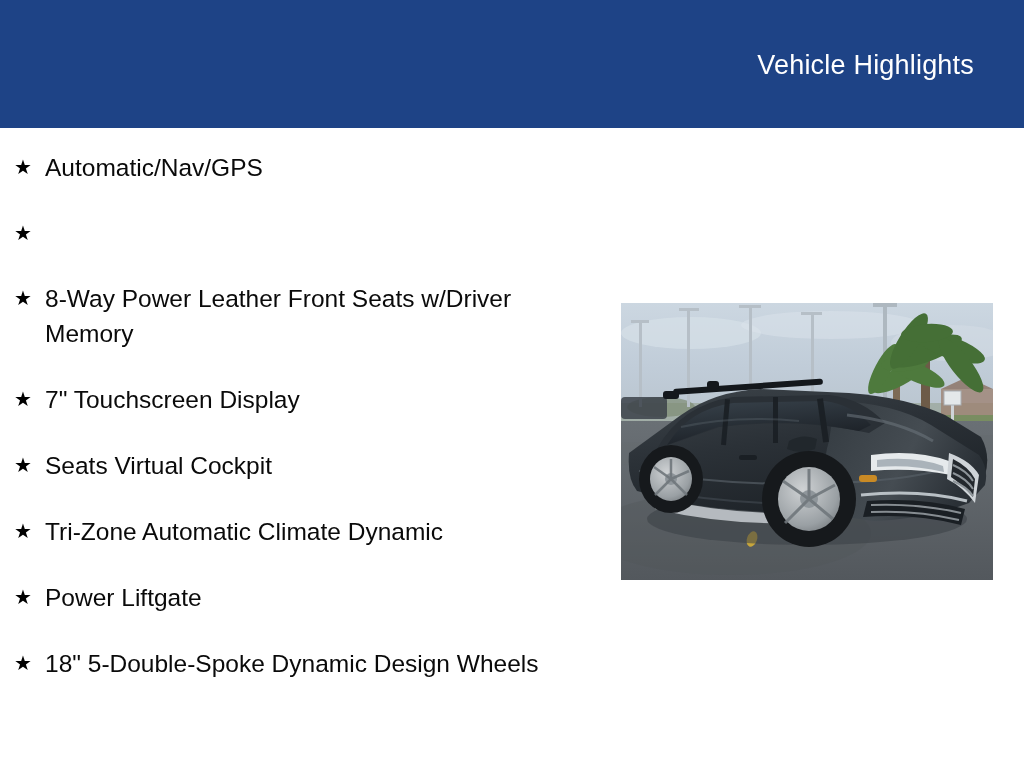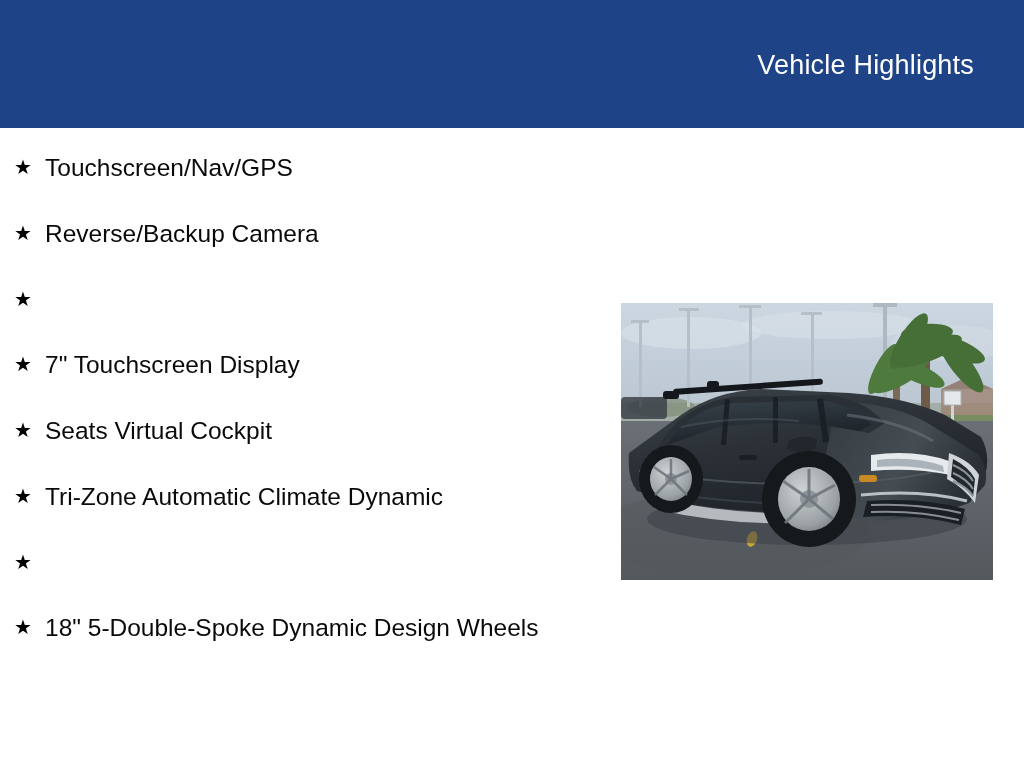--- a/index.html
+++ b/index.html
@@ -88,49 +88,50 @@
 <body>
 
 <div class="header-band">
   <div class="header-title">Vehicle Highlights</div>
 </div>
 
 <div class="highlights-list">
 
   <div class="highlight-item">
     <span class="bullet-star">★</span>
-    <span class="highlight-text">Touchscreen/Nav/GPS</span>
-  </div>
-
-  <div class="highlight-item">
-    <span class="bullet-star">★</span>
-    <span class="highlight-text">Reverse/Backup Camera</span>
-  </div>
-
-  <div class="highlight-item">
-    <span class="bullet-star">★</span>
+    <span class="highlight-text">Automatic/Nav/GPS</span>
+  </div>
+
+  <div class="highlight-item">
+    <span class="bullet-star">★</span>
+  </div>
+
+  <div class="highlight-item">
+    <span class="bullet-star">★</span>
+    <span class="highlight-text">8-Way Power Leather Front Seats w/Driver Memory</span>
   </div>
 
   <div class="highlight-item">
     <span class="bullet-star">★</span>
     <span class="highlight-text">7" Touchscreen Display</span>
   </div>
 
   <div class="highlight-item">
     <span class="bullet-star">★</span>
     <span class="highlight-text">Seats Virtual Cockpit</span>
   </div>
 
   <div class="highlight-item">
     <span class="bullet-star">★</span>
     <span class="highlight-text">Tri-Zone Automatic Climate Dynamic</span>
   </div>
 
   <div class="highlight-item">
     <span class="bullet-star">★</span>
+    <span class="highlight-text">Power Liftgate</span>
   </div>
 
   <div class="highlight-item">
     <span class="bullet-star">★</span>
     <span class="highlight-text">18" 5-Double-Spoke Dynamic Design Wheels</span>
   </div>
 
 </div>
 
 <div class="vehicle-photo">

